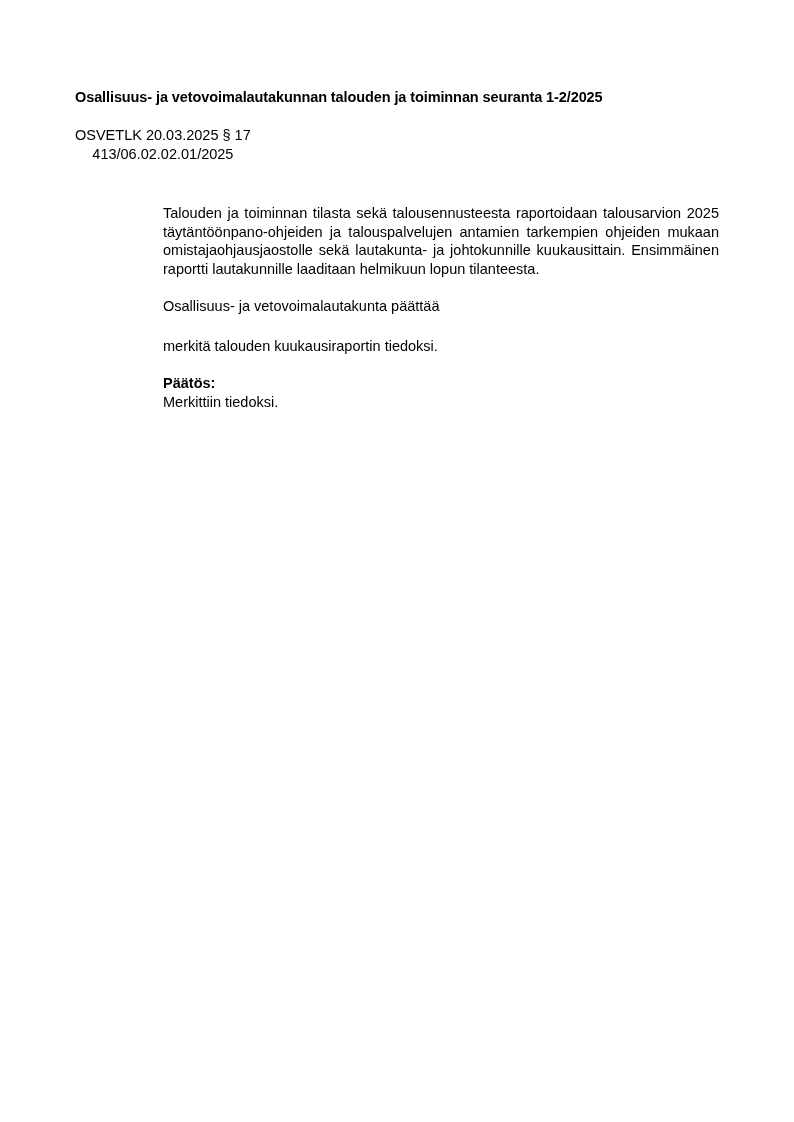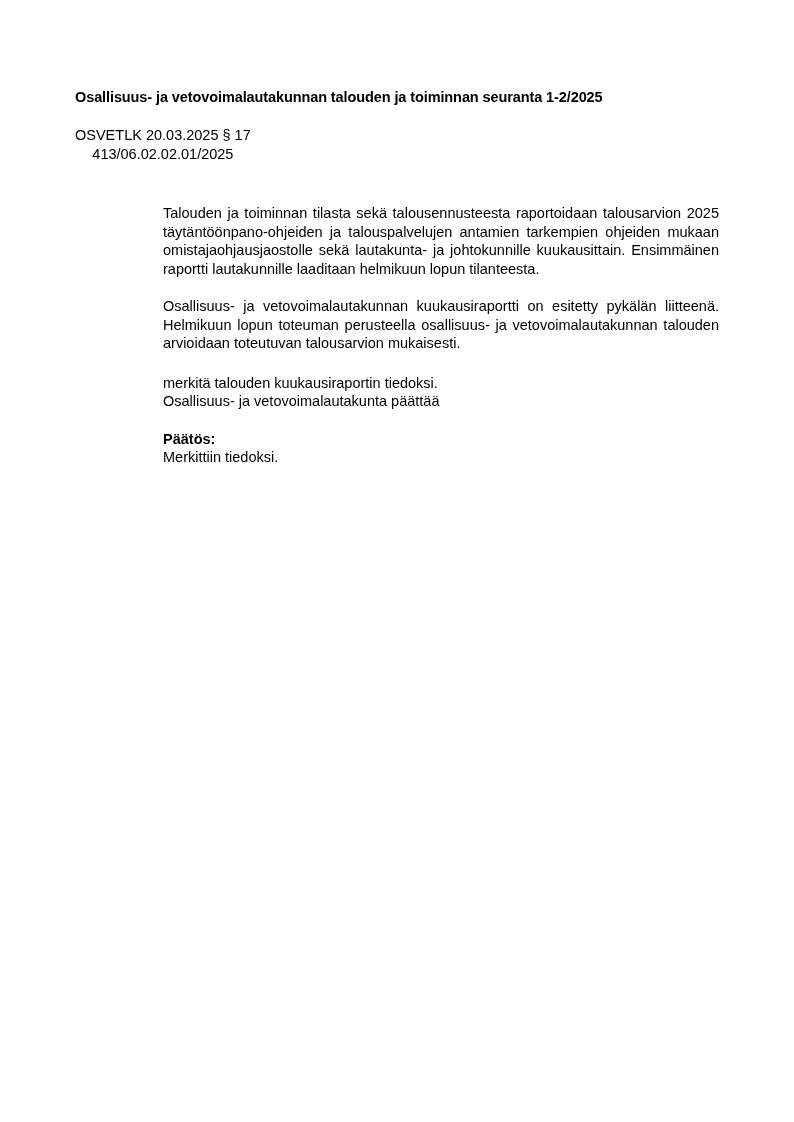--- a/index.html
+++ b/index.html
@@ -77,26 +77,25 @@
 
   <div class="meta">
     <div class="meta-line">OSVETLK 20.03.2025 § 17</div>
     <div class="meta-line">413/06.02.02.01/2025</div>
   </div>
 
   <div class="content">
 
     <p class="para">Talouden ja toiminnan tilasta sekä talousennusteesta raportoidaan talousarvion 2025 täytäntöönpano-ohjeiden ja talouspalvelujen antamien tarkempien ohjeiden mukaan omistajaohjausjaostolle sekä lautakunta- ja johtokunnille kuukausittain. Ensimmäinen raportti lautakunnille laaditaan helmikuun lopun tilanteesta.</p>
 
-    <p class="para">Osallisuus- ja vetovoimalautakunnan kuukausiraportti on esitetty pykälän liitteenä. Helmikuun lopun toteuman perusteella osallisuus- ja vetovoimalautakunnan talouden arvioidaan toteutuvan talousarvion mukaisesti.</p>
 
 
+    <div class="plain-line">Osallisuus- ja vetovoimalautakunta päättää</div>
+
     <div class="plain-line gap-line">merkitä talouden kuukausiraportin tiedoksi.</div>
-
-    <div class="plain-line">Osallisuus- ja vetovoimalautakunta päättää</div>
 
     <div class="heading">Päätös:</div>
 
     <div class="plain-line">Merkittiin tiedoksi.</div>
 
   </div>
 
 </div>
 
 </body></html>

